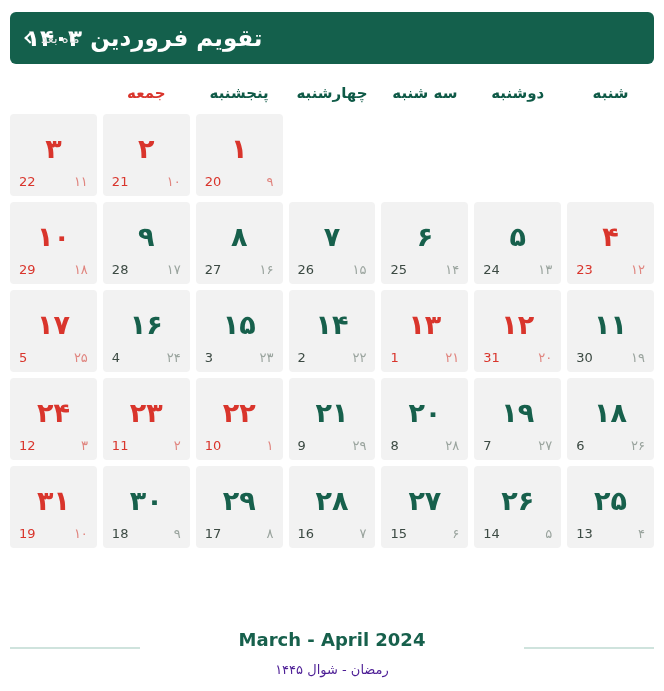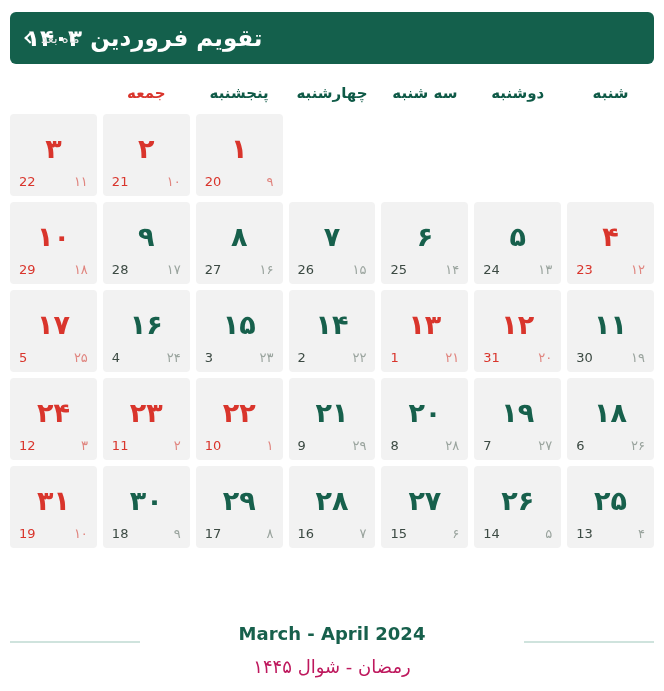--- a/index.html
+++ b/index.html
@@ -136,22 +136,22 @@
   .rule-spacer { flex: 1; }
   .footer-greg {
     font-size: 18px;
     color: #17604c;
     font-weight: bold;
     z-index: 1;
     background: #ffffff;
     padding: 0 10px;
   }
   .footer-hijri {
-    font-size: 18px;
-    color: #be185d;
+    font-size: 13px;
+    color: #4c1d95;
     z-index: 1;
   }
 </style>
 </head>
 <body>
 
 <div class="app">
 
   <div class="header">
     <div class="next-month">

